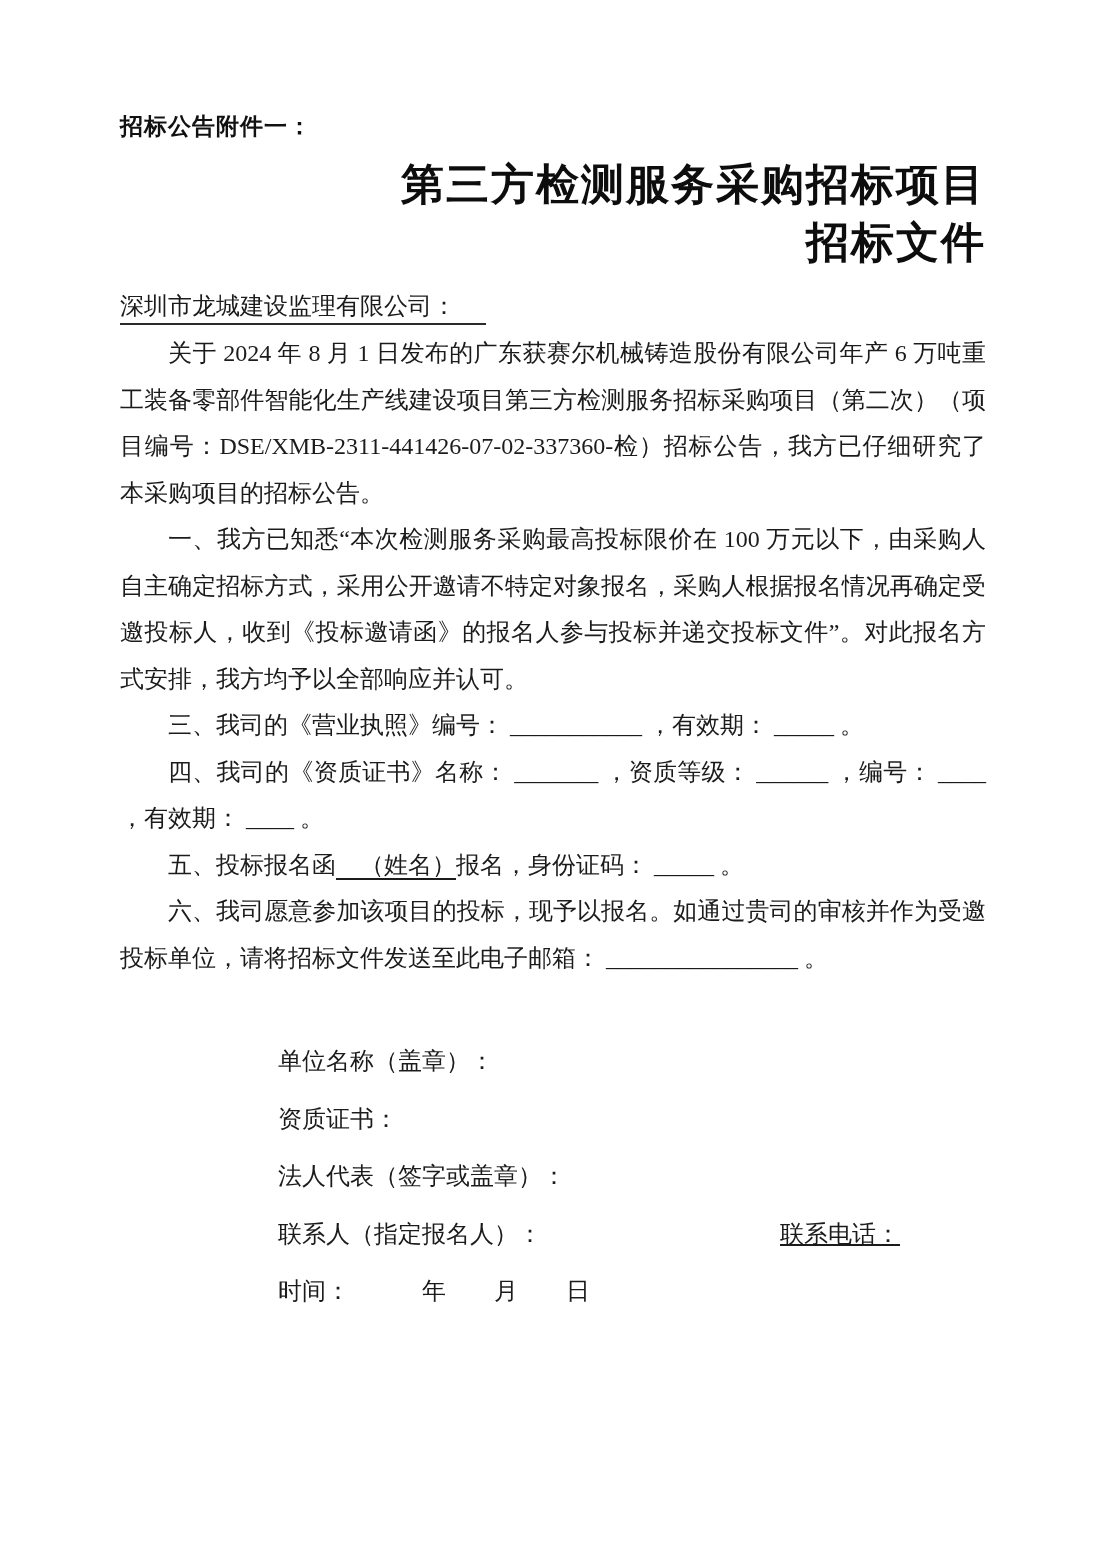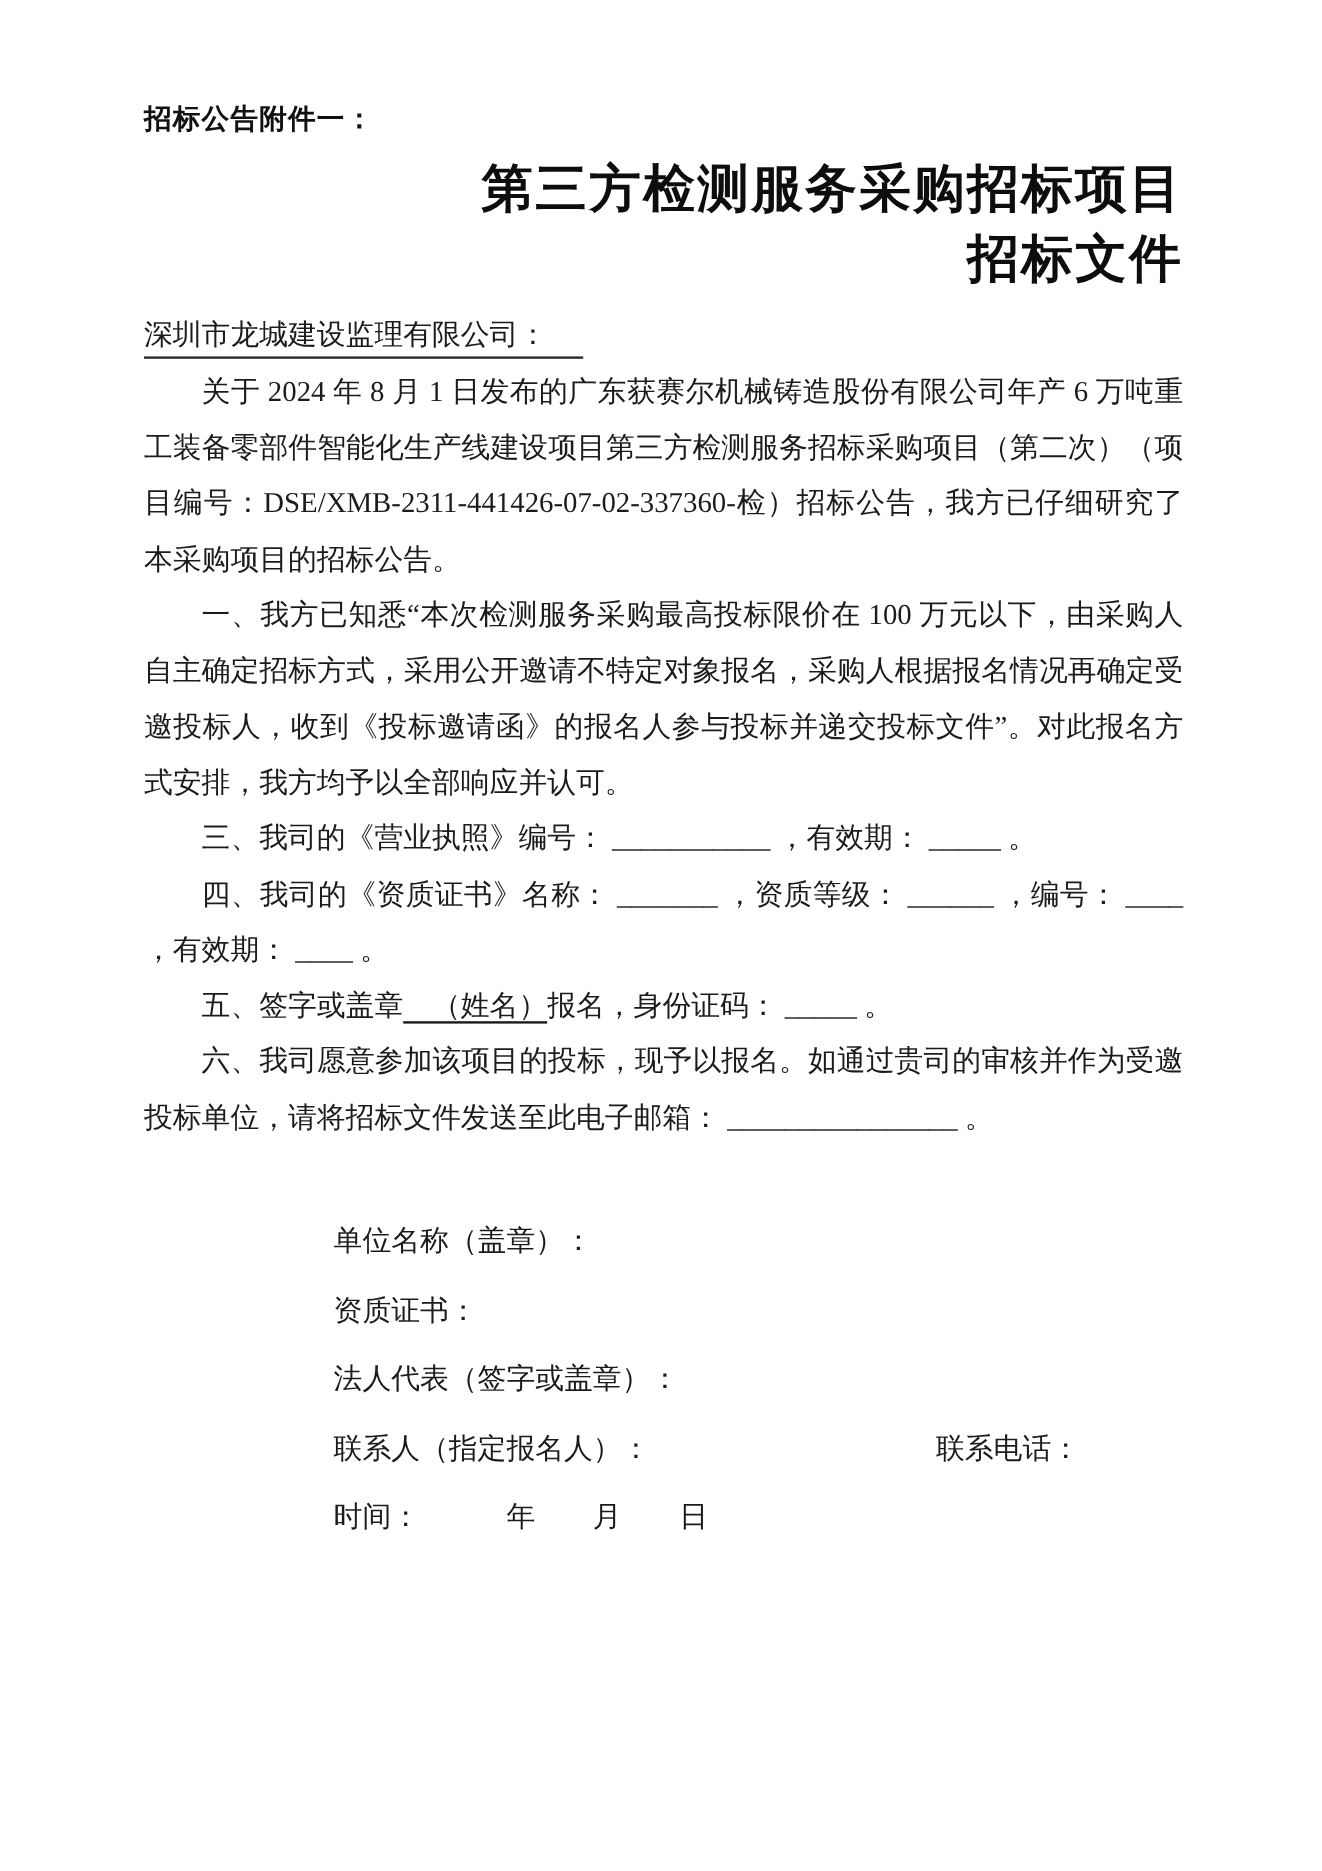--- a/index.html
+++ b/index.html
@@ -5,21 +5,21 @@
   html, body {
     margin: 0;
     padding: 0;
     background: #ffffff;
   }
   .page {
     position: relative;
     width: 1102px;
     height: 1559px;
     box-sizing: border-box;
-    padding: 86px 116px 0 120px;
+    padding: 112px 116px 0 120px;
     background: #ffffff;
     color: #1b1b1b;
     font-family: "Liberation Serif", "DejaVu Serif", serif;
     font-size: 24px;
     line-height: 46.5px;
     overflow: hidden;
   }
   .attachment-label {
     font-family: "DejaVu Sans", "Liberation Sans", sans-serif;
     font-weight: bold;
@@ -70,20 +70,21 @@
     line-height: 57.5px;
   }
   .contact-row {
     position: relative;
   }
   .contact-row .phone {
     position: absolute;
     left: 502px;
     top: 0;
     white-space: nowrap;
+    text-decoration: underline;
   }
 </style>
 </head>
 <body>
 
 <div class="page">
 
   <div class="attachment-label">招标公告附件一：</div>
 
   <h1 class="doc-title">
@@ -98,21 +99,21 @@
   <p class="body-para">关于 2024 年 8 月 1 日发布的广东获赛尔机械铸造股份有限公司年产 6 万吨重工装备零部件智能化生产线建设项目第三方检测服务招标采购项目（第二次）（项目编号：DSE/XMB-2311-441426-07-02-337360-检）招标公告，我方已仔细研究了本采购项目的招标公告。</p>
 
   <p class="body-para">一、我方已知悉“本次检测服务采购最高投标限价在 100 万元以下，由采购人自主确定招标方式，采用公开邀请不特定对象报名，采购人根据报名情况再确定受邀投标人，收到《投标邀请函》的报名人参与投标并递交投标文件”。对此报名方式安排，我方均予以全部响应并认可。</p>
 
 
   <p class="body-para">三、我司的《营业执照》编号： ___________ ，有效期： _____ 。</p>
 
   <p class="body-para">四、我司的《资质证书》名称： _______ ，资质等级： ______ ，编号： ____ ，有效期： ____ 。</p>
 
   <p class="body-para">
-    <span>五、签字或盖章</span><span class="name-blank">　（姓名）</span><span>报名，身份证码： _____ 。</span>
+    <span>五、投标报名函</span><span class="name-blank">　（姓名）</span><span>报名，身份证码： _____ 。</span>
   </p>
 
   <p class="body-para">六、我司愿意参加该项目的投标，现予以报名。如通过贵司的审核并作为受邀投标单位，请将招标文件发送至此电子邮箱： ________________ 。</p>
 
   <div class="sign-block">
     <p class="sign-row">单位名称（盖章）：</p>
     <p class="sign-row">资质证书：</p>
     <p class="sign-row">法人代表（签字或盖章）：</p>
     <p class="sign-row contact-row">
       <span>联系人（指定报名人）：</span>

